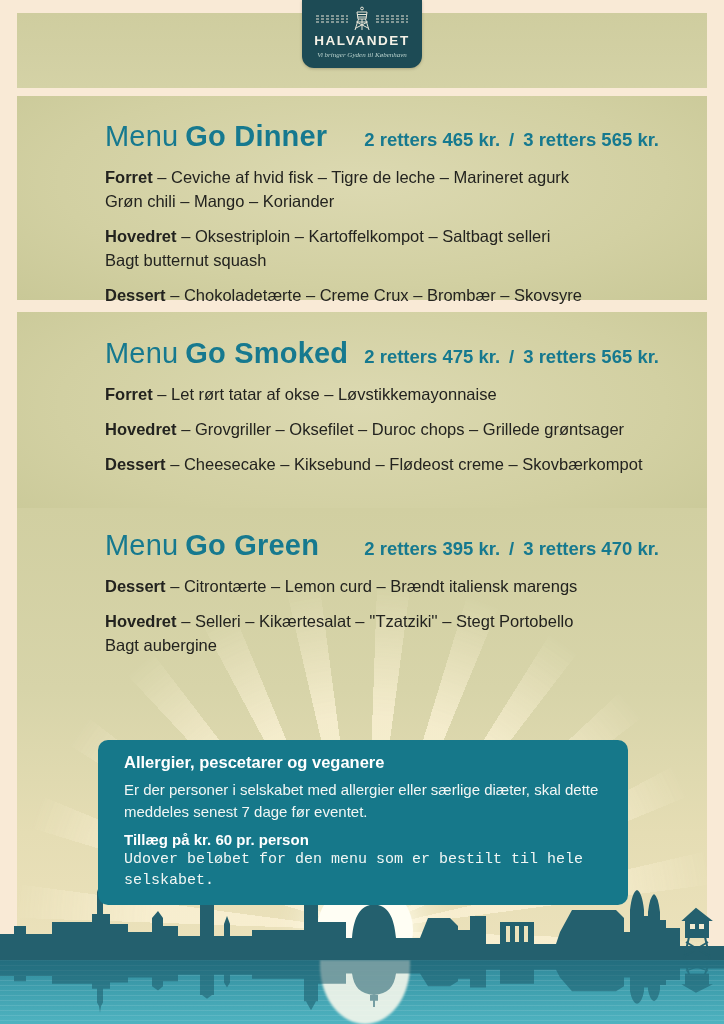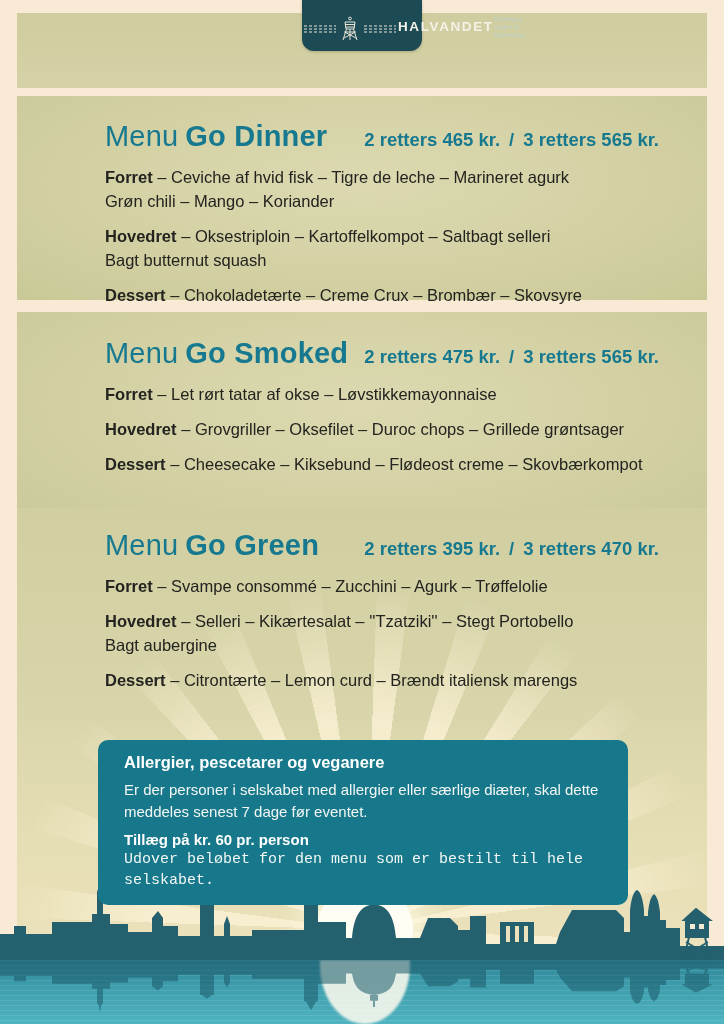--- a/index.html
+++ b/index.html
@@ -17,23 +17,23 @@
   .panel{left:17px;width:690px;
     background:radial-gradient(ellipse at 50% 42%,#dcd9b1 0%,#d2d0a2 62%,#c9c897 100%);
     box-sizing:border-box;padding:26px 48px 0 88px;}
   #panel-dinner{top:96px;height:204px;}
   #panel-smoked{top:312px;height:223px;padding-top:27px;}
   #panel-green{top:508px;height:452px;overflow:hidden;
     background:linear-gradient(180deg,#d1cfa1 0%,#d7d4a9 40%,#e5ddb4 72%,#ece2bc 100%);
     padding-top:23px;}
 
   
-  .badge{left:50%;top:0;transform:translateX(-50%);width:120px;height:51px;
+  .badge{left:50%;top:0;transform:translateX(-50%);width:120px;height:68px;
     background:#1d4b55;border-radius:0 0 12px 12px;z-index:30;
-    display:flex;flex-direction:row;align-items:center;justify-content:flex-start;
+    display:flex;flex-direction:column;align-items:center;justify-content:flex-start;
     box-shadow:0 1px 3px rgba(60,40,10,.25);}
   .badge .logo-art{margin-top:6px;height:26px;display:flex;align-items:center;}
   .badge .brand-name{color:#f4f1e6;font-weight:bold;font-size:13.5px;letter-spacing:1.6px;line-height:1;margin-top:2px;}
   .badge .tagline{color:#b9d2cd;font-family:"Liberation Serif",serif;font-style:italic;font-size:7px;margin-top:3px;}
 
   
   .menu-head{display:flex;justify-content:space-between;align-items:baseline;margin-bottom:14px;}
   .menu-title{color:#16798f;font-size:29px;line-height:1;white-space:nowrap;}
   .menu-title .prefix{font-weight:normal;letter-spacing:.2px;}
   .menu-title .strong{font-weight:bold;margin-left:7px;letter-spacing:.2px;}
@@ -162,31 +162,27 @@
   <div class="rays"></div>
   <div class="menu-head" style="position:relative;">
     <div class="menu-title">
       <span class="prefix">Menu</span><span class="strong">Go Green</span>
     </div>
     <div class="menu-price">
       <span>2 retters 395 kr.</span><span class="sep">/</span><span>3 retters 470 kr.</span>
     </div>
   </div>
   <div class="course" style="position:relative;">
-    <b>Forret</b>
-    <span>– Svampe consommé – Zucchini – Agurk – Trøffelolie</span>
+    <b>Dessert</b>
+    <span>– Citrontærte – Lemon curd – Brændt italiensk marengs</span>
   </div>
   <div class="course" style="position:relative;">
     <b>Hovedret</b>
     <span>– Selleri – Kikærtesalat – ''Tzatziki'' – Stegt Portobello</span><br>
     <span>Bagt aubergine</span>
-  </div>
-  <div class="course" style="position:relative;">
-    <b>Dessert</b>
-    <span>– Citrontærte – Lemon curd – Brændt italiensk marengs</span>
   </div>
 </div>
 
 <div class="abs allergy">
   <div class="a-title">Allergier, pescetarer og veganere</div>
   <div class="a-body">Er der personer i selskabet med allergier eller særlige diæter, skal dette meddeles senest 7 dage før eventet.</div>
   <div class="a-bold">Tillæg på kr. 60 pr. person</div>
   <div class="a-note">Udover beløbet for den menu som er bestilt til hele selskabet.</div>
 </div>
 

